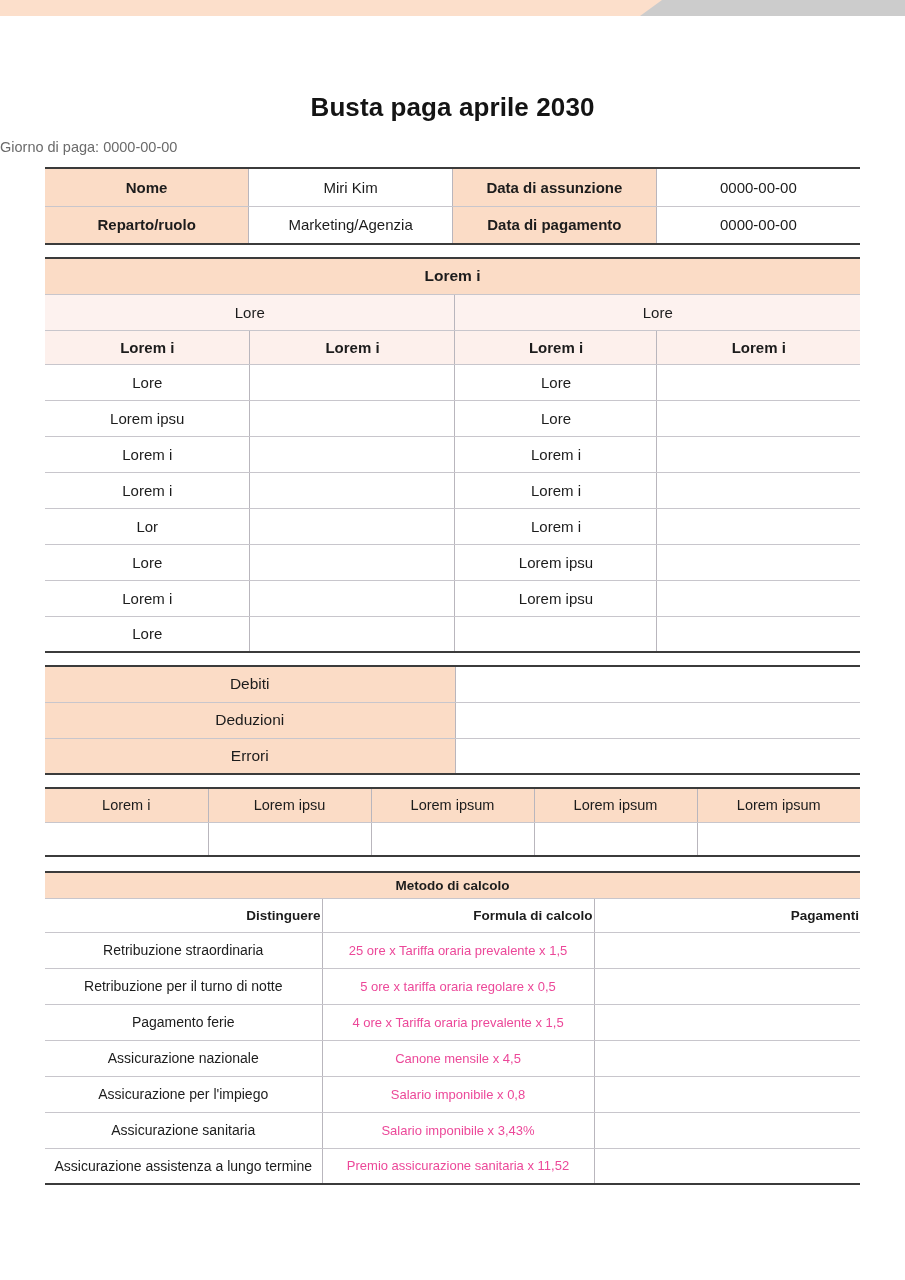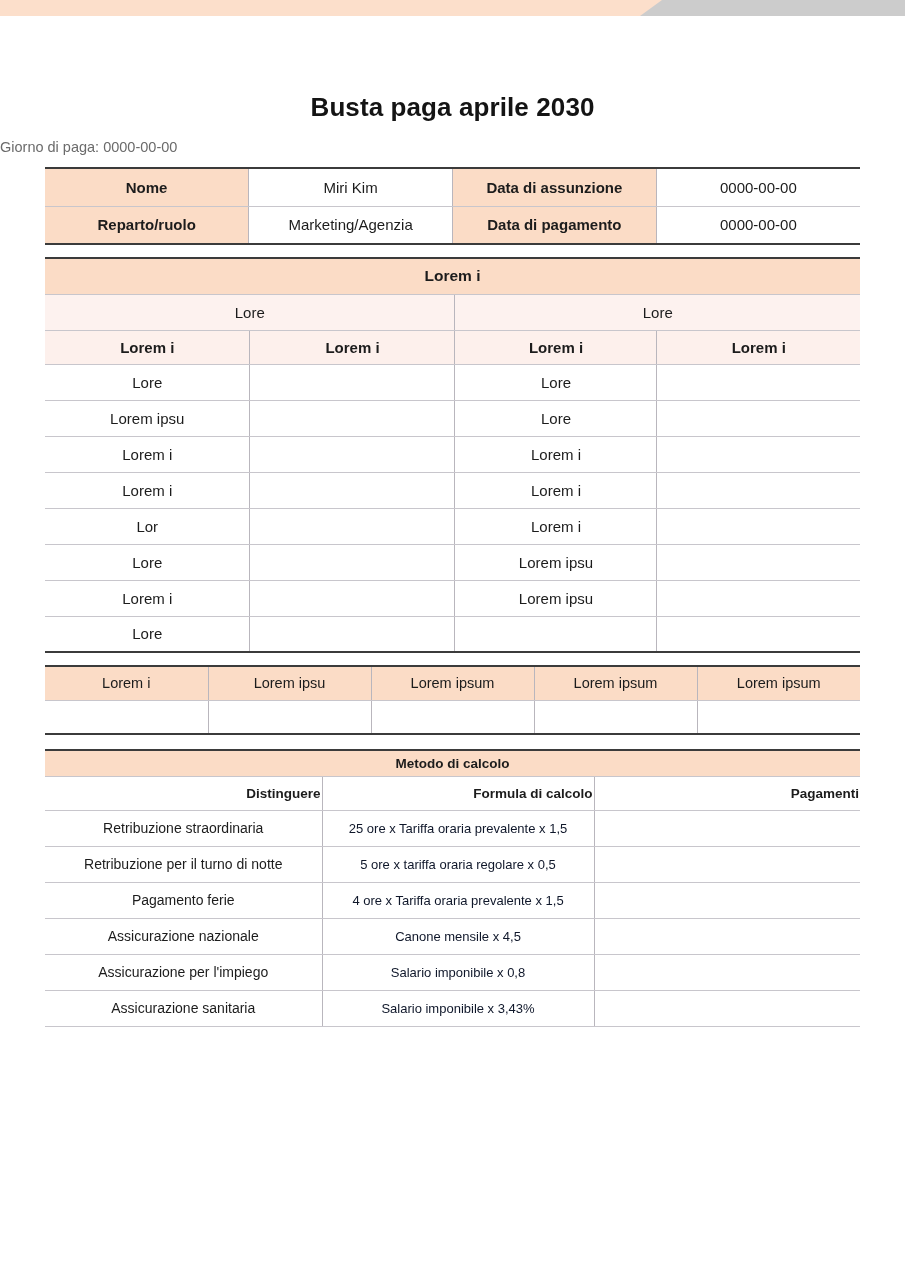--- a/index.html
+++ b/index.html
@@ -111,21 +111,21 @@
 
   
   .t-five { margin-top: 12px; }
   .t-five td { height: 34px; font-size: 14.5px; }
 
   
   .t-calc { margin-top: 14px; }
   .t-calc td { height: 36px; font-size: 13.5px; }
   .t-calc td.title-row { height: 26px; font-size: 13.5px; font-weight: bold; }
   .t-calc td.colhdr { height: 34px; font-size: 13.5px; font-weight: bold; text-align: right; }
-  .t-calc td.formula { color: #0f172a; font-size: 13px; }
+  .t-calc td.formula { color: #ec4899; font-size: 13px; }
   .t-calc td.distinct { font-size: 14px; }
 </style>
 </head>
 <body>
 
 <div class="banner">
   <div class="banner-peach"></div>
   <div class="banner-gray"></div>
 </div>
 
@@ -217,20 +217,40 @@
       </tr>
       <tr>
         <td class="edge-l cap-bot">Lore</td>
         <td class="cap-bot"></td>
         <td class="cap-bot"></td>
         <td class="edge-r cap-bot"></td>
       </tr>
     </tbody>
   </table>
 
+  <table class="tbl t-deb">
+    <colgroup>
+        <col style="width:410px">
+        <col style="width:405px">
+      </colgroup>
+    <tbody>
+      <tr>
+        <td class="peach edge-l cap-top">Debiti</td>
+        <td class="edge-r cap-top"></td>
+      </tr>
+      <tr>
+        <td class="peach edge-l">Deduzioni</td>
+        <td class="edge-r"></td>
+      </tr>
+      <tr>
+        <td class="peach edge-l cap-bot">Errori</td>
+        <td class="edge-r cap-bot"></td>
+      </tr>
+    </tbody>
+  </table>
 
   <table class="tbl t-five">
     <colgroup>
       <col style="width:163px">
         <col style="width:163px">
         <col style="width:163px">
         <col style="width:163px">
         <col style="width:163px">
     </colgroup>
     <tbody>
@@ -290,16 +310,21 @@
       <tr>
         <td class="distinct edge-l">Assicurazione per l'impiego</td>
         <td class="formula">Salario imponibile x 0,8</td>
         <td class="edge-r"></td>
       </tr>
       <tr>
         <td class="distinct edge-l">Assicurazione sanitaria</td>
         <td class="formula">Salario imponibile x 3,43%</td>
         <td class="edge-r"></td>
       </tr>
+      <tr>
+        <td class="distinct edge-l cap-bot">Assicurazione assistenza a lungo termine</td>
+        <td class="formula cap-bot">Premio assicurazione sanitaria x 11,52</td>
+        <td class="edge-r cap-bot"></td>
+      </tr>
     </tbody>
   </table>
 
 </div>
 
 </body></html>

